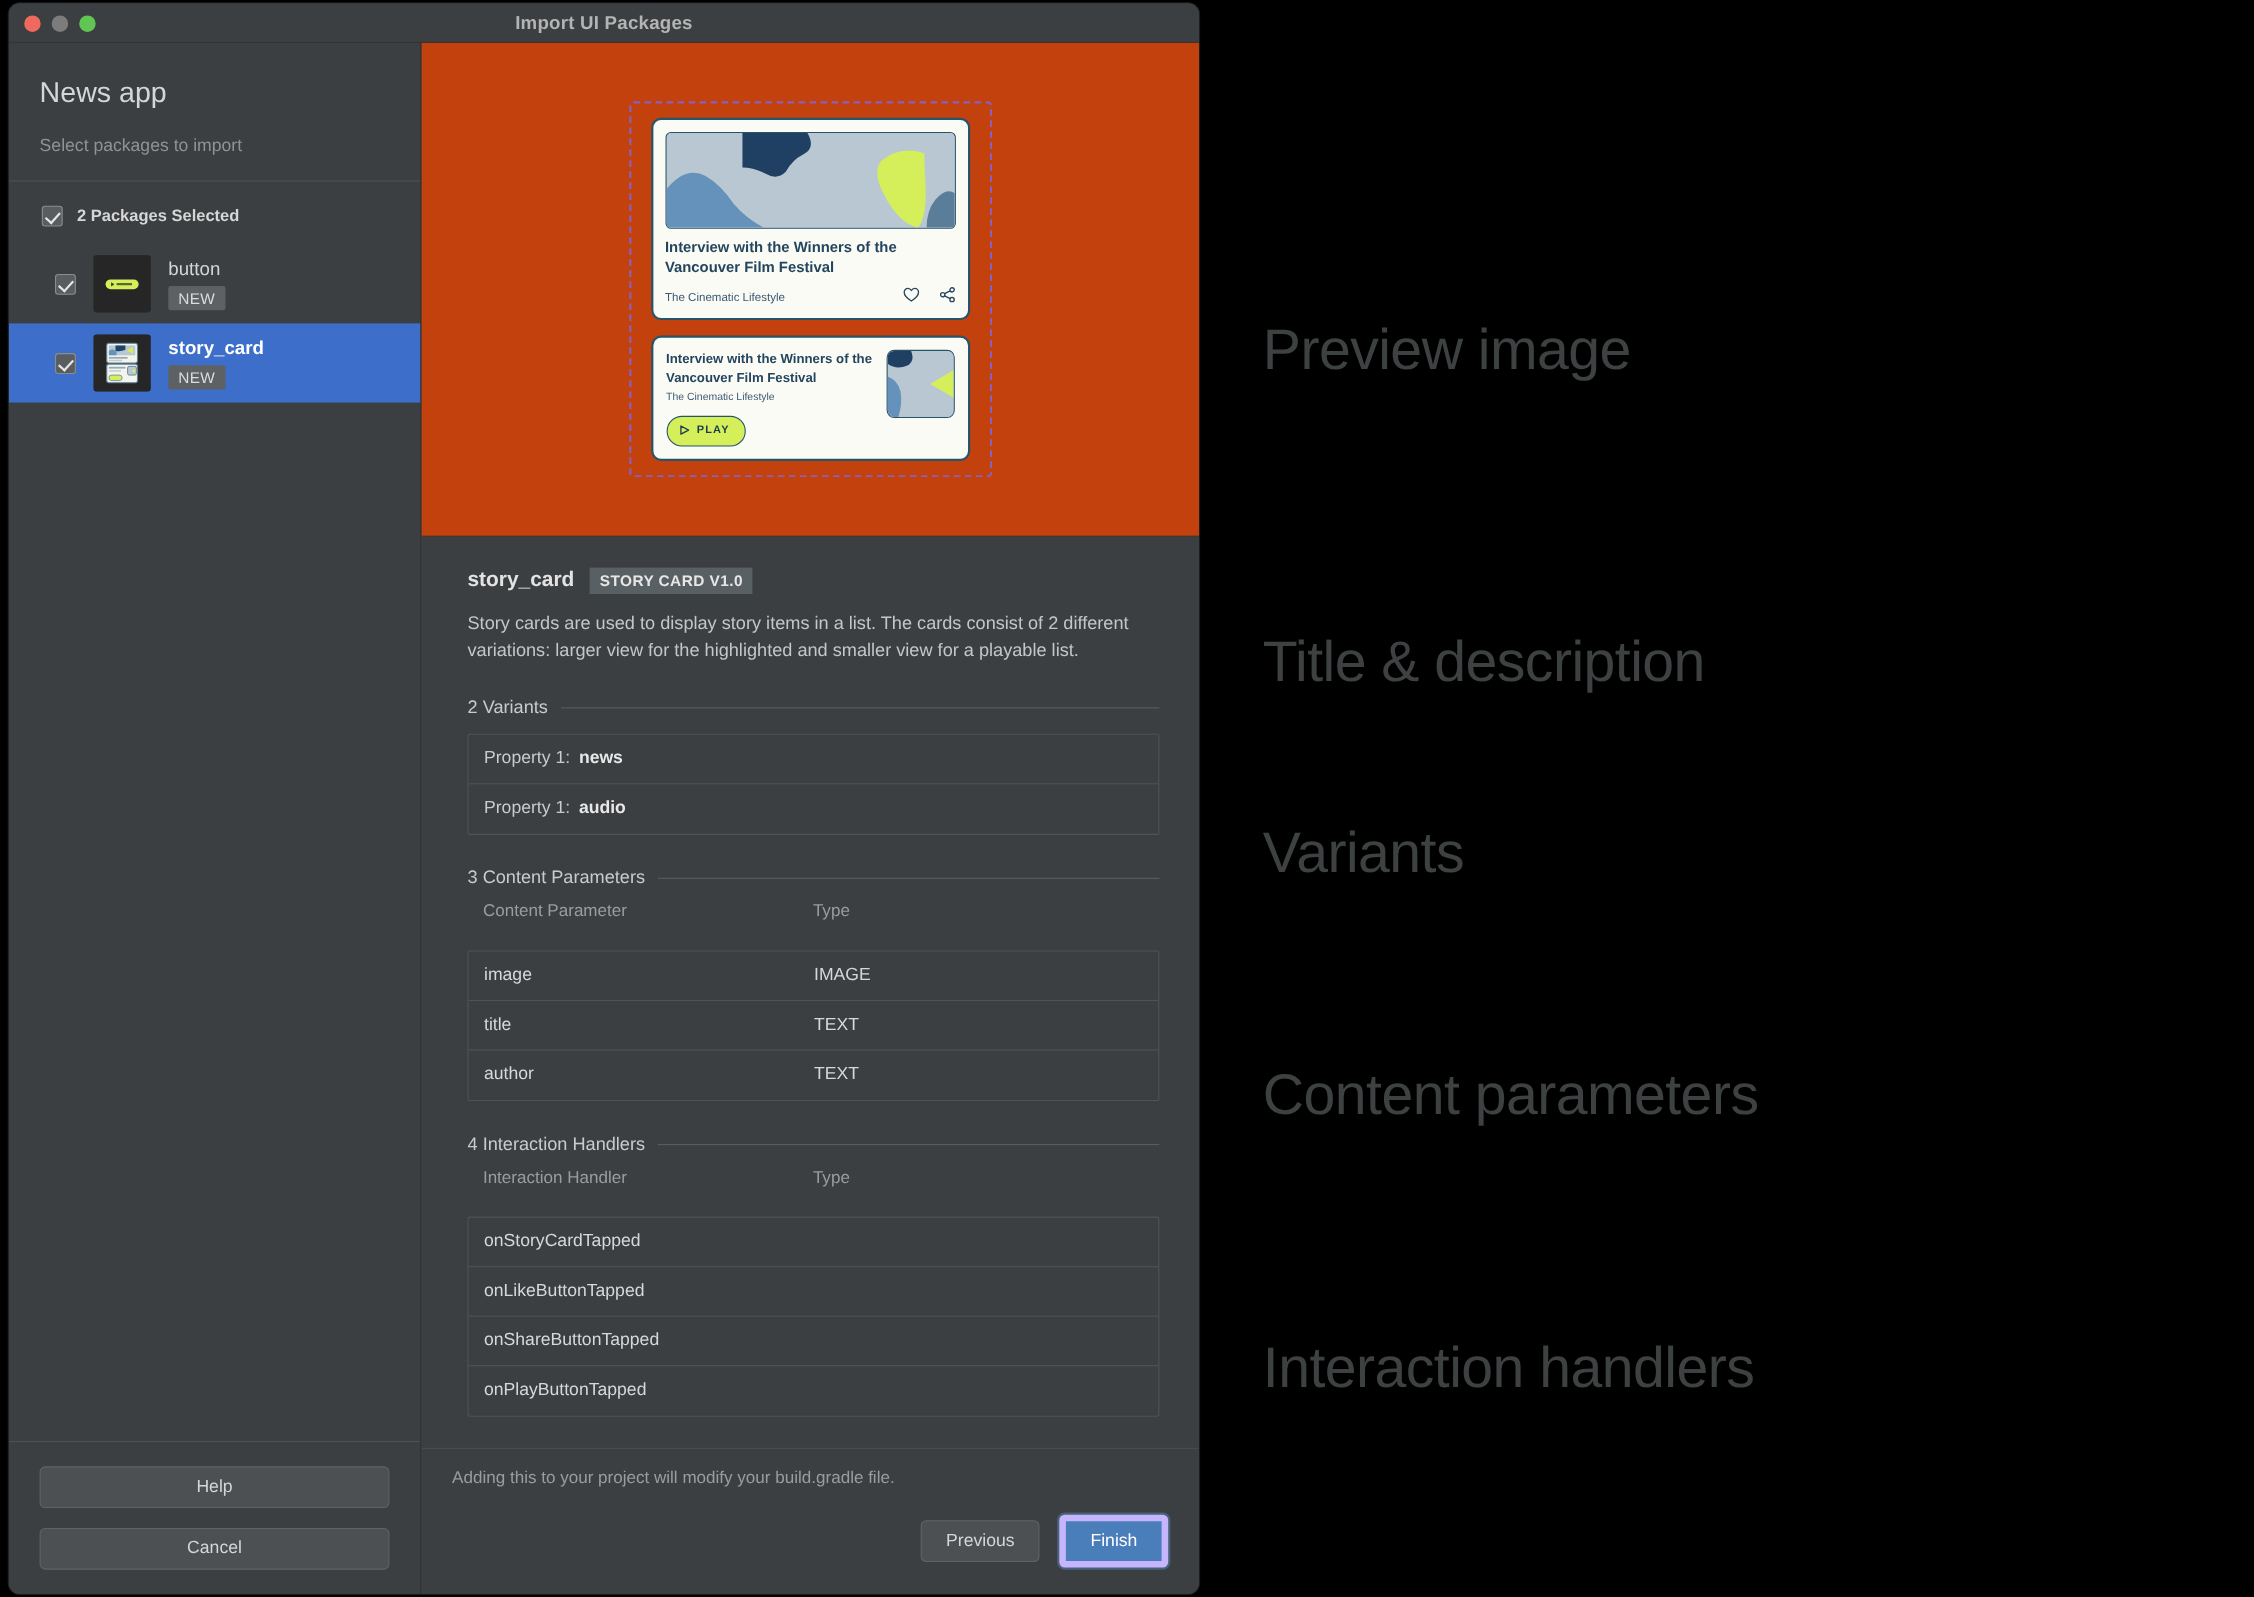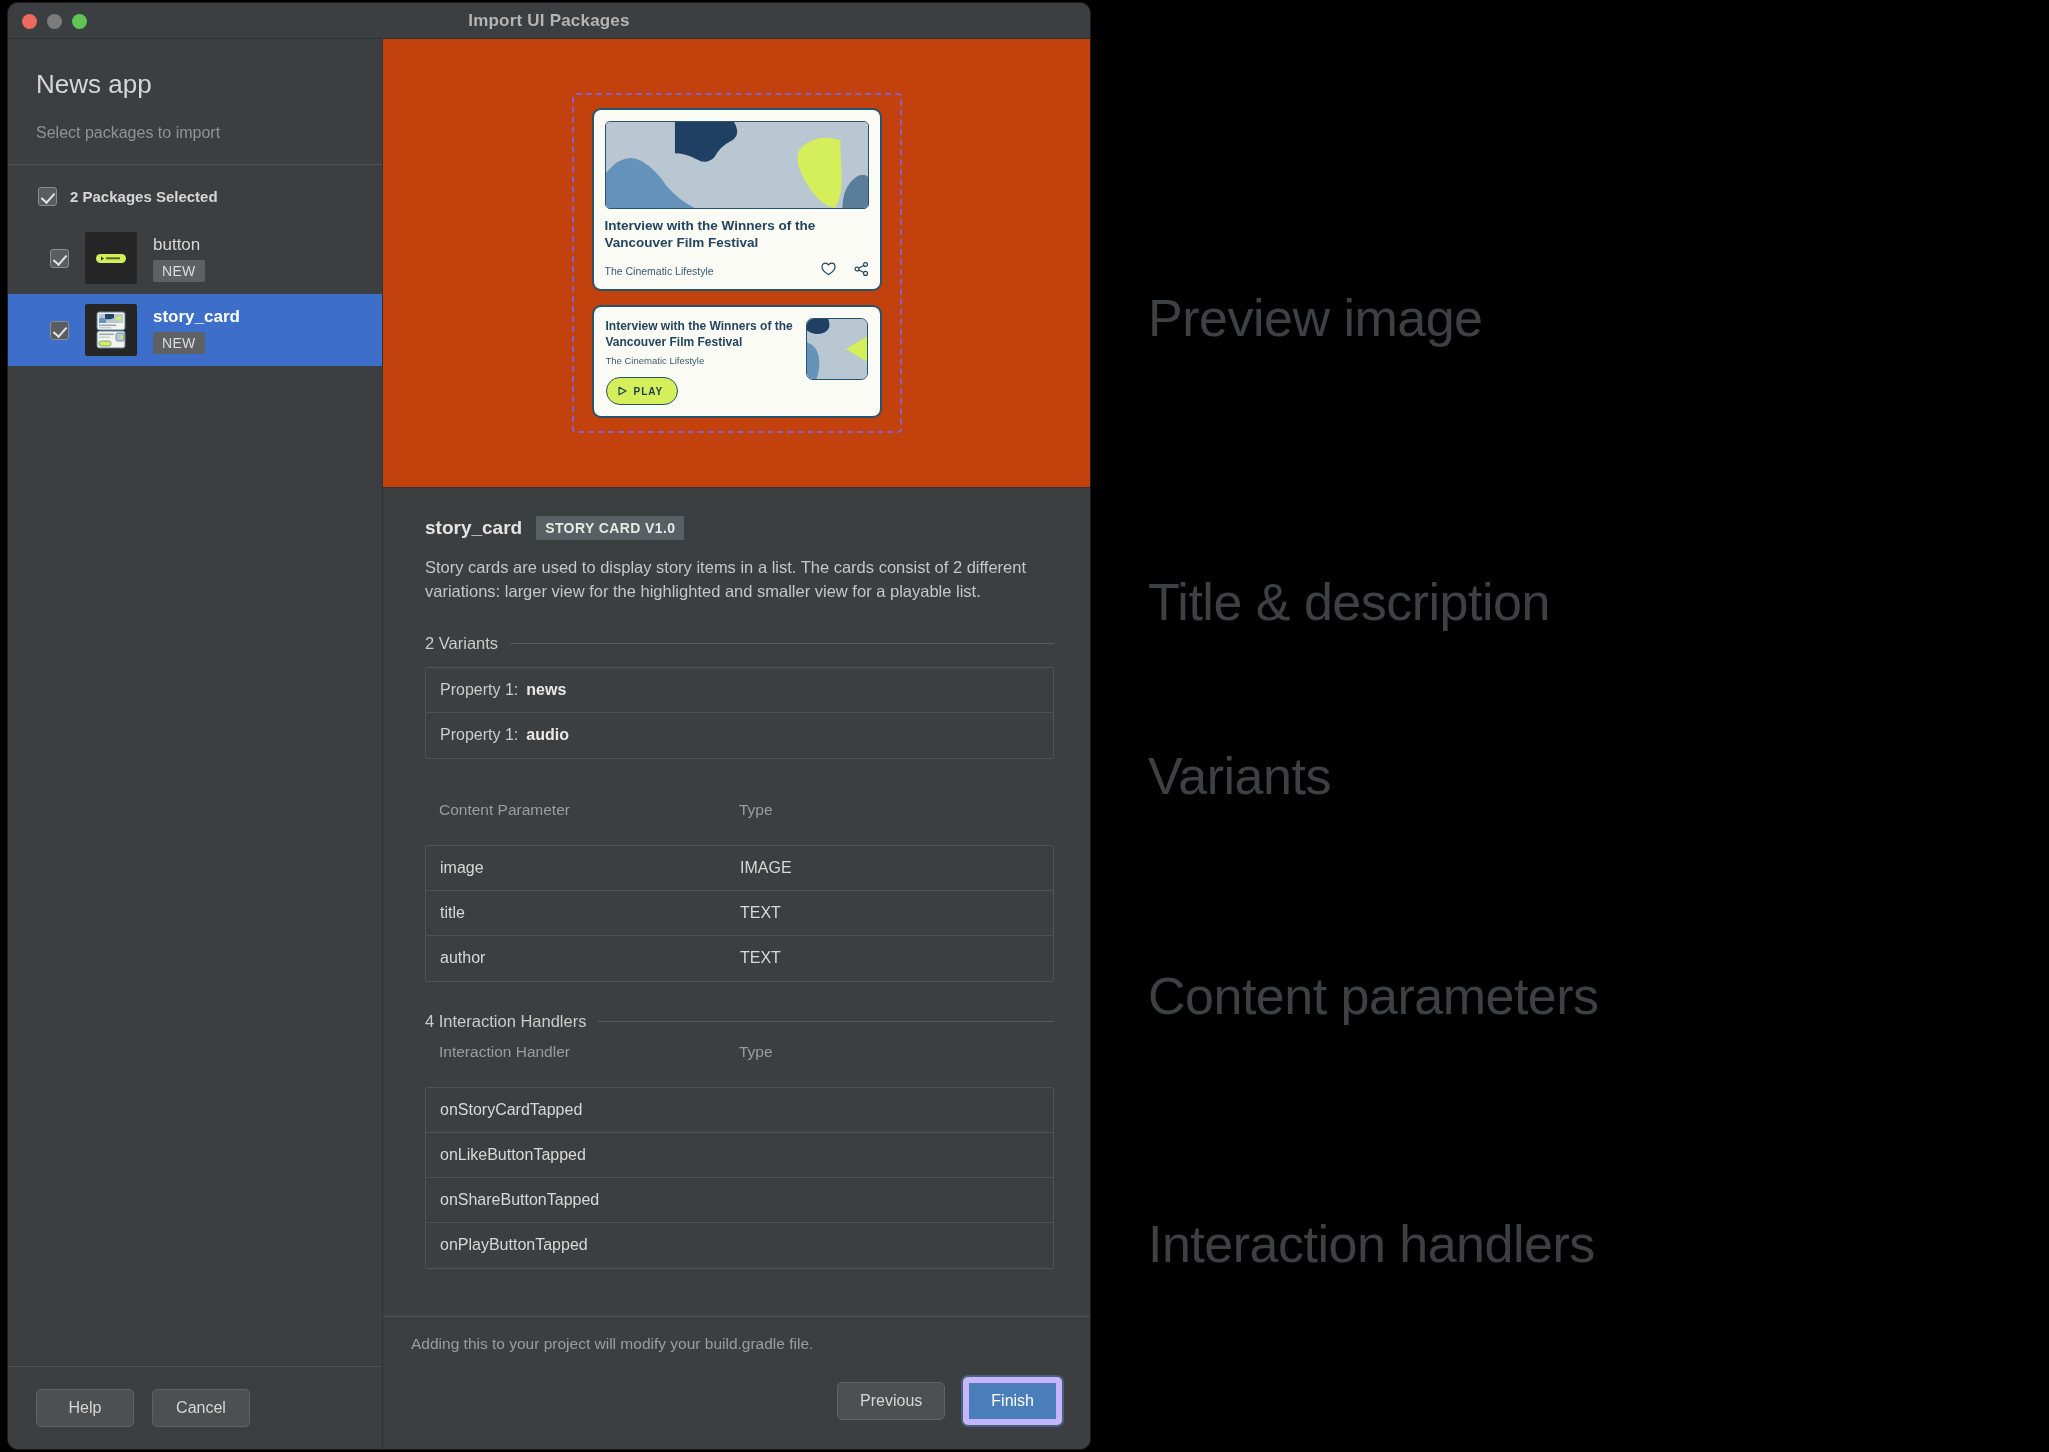--- a/index.html
+++ b/index.html
@@ -79,21 +79,21 @@
   .pkg-name { font-size: 17px; color: #d6d6d6; }
   .pkg-row.selected .pkg-name { color: #ffffff; font-weight: bold; }
   .badge-new {
     align-self: flex-start;
     font-size: 14px; color: #dcdcdc; background: #5d6164;
     padding: 3px 9px; border-radius: 2px; letter-spacing: .3px;
   }
 
   .sidebar-footer {
     margin-top: auto; border-top: 1px solid #4e5254;
-    padding: 22px 28px; display: flex; gap: 18px;
+    padding: 22px 28px; display: flex; gap: 18px; flex-direction: column;
   }
 
   .btn {
     font-family: "Liberation Sans", sans-serif;
     font-size: 16px; color: #d6d6d6;
     background: #4c5052; border: 1px solid #5e6366;
     border-radius: 5px; padding: 9px 22px; cursor: pointer;
     min-width: 98px; text-align: center;
   }
   .btn.primary {
@@ -379,20 +379,24 @@
                   <span class="variant-value">news</span>
                 </div>
                 <div class="tbl-row">
                   <span class="variant-label">Property 1:</span>
                   <span class="variant-value">audio</span>
                 </div>
               </div>
             </div>
 
             <div class="section">
+              <div class="section-head">
+                <span class="section-title">3 Content Parameters</span>
+                <span class="section-rule"></span>
+              </div>
               <div class="tbl-headrow">
                 <span class="c1">Content Parameter</span>
                 <span class="c2">Type</span>
               </div>
               <div class="tbl">
                 <div class="tbl-row">
                   <span class="c1">image</span>
                   <span class="c2">IMAGE</span>
                 </div>
                 <div class="tbl-row">

